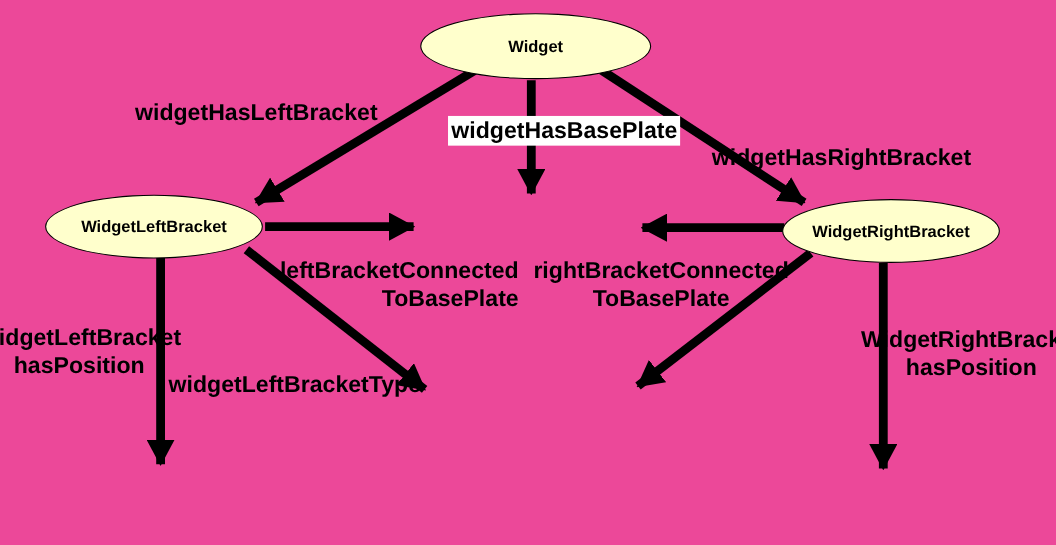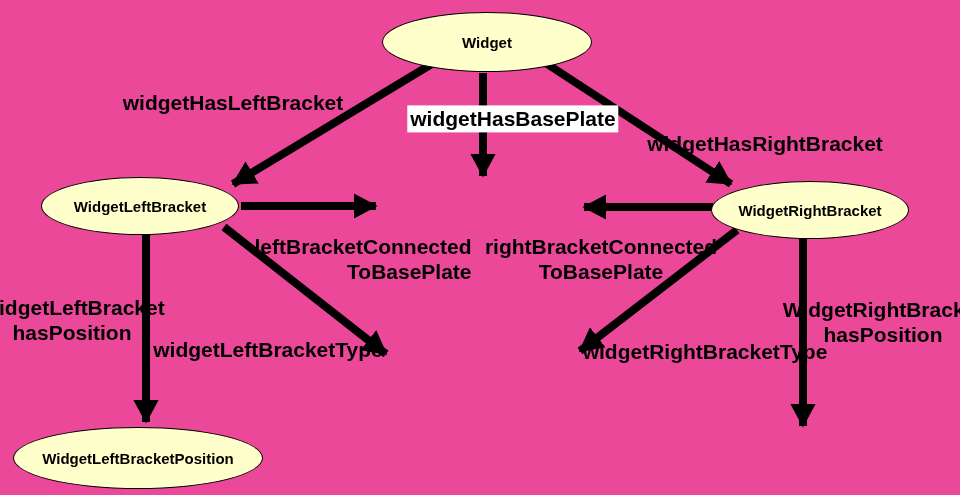--- a/index.html
+++ b/index.html
@@ -82,38 +82,36 @@
   </svg>
 
   <div class="node" style="left:382px; top:12px; width:210px; height:60px;">Widget</div>
 
   <div class="node" style="left:41px; top:177px; width:198px; height:58px;">WidgetLeftBracket</div>
 
 
   <div class="node" style="left:711px; top:181px; width:198px; height:58px;">WidgetRightBracket</div>
 
 
-  <div class="node" style="left:13px; top:427px; width:250px; height:62px;">WidgetLeftBracketPosition</div>
 
 
   <div class="edge-label" style="left:233px; top:103px;">widgetHasLeftBracket</div>
 
   <div class="edge-label masked" style="left:485px; top:119px;">widgetHasBasePlate</div>
 
   <div class="edge-label" style="left:765px; top:103px;margin-top:41px;">widgetHasRightBracket</div>
 
   <div class="edge-label" style="left:363px; top:259px;text-align:right;">leftBracketConnected
 ToBasePlate</div>
 
   <div class="edge-label" style="left:601px; top:259px;">rightBracketConnected
 ToBasePlate</div>
 
   <div class="edge-label" style="left:268px; top:350px;">widgetLeftBracketType</div>
 
-  <div class="edge-label" style="left:705px; top:352px;">widgetRightBracketType</div>
 
   <div class="edge-label" style="left:72px; top:320px;">WidgetLeftBracket
 hasPosition</div>
 
   <div class="edge-label" style="left:883px; top:322px;">WidgetRightBracket
 hasPosition</div>
 
 </div>
 
 </body></html>

